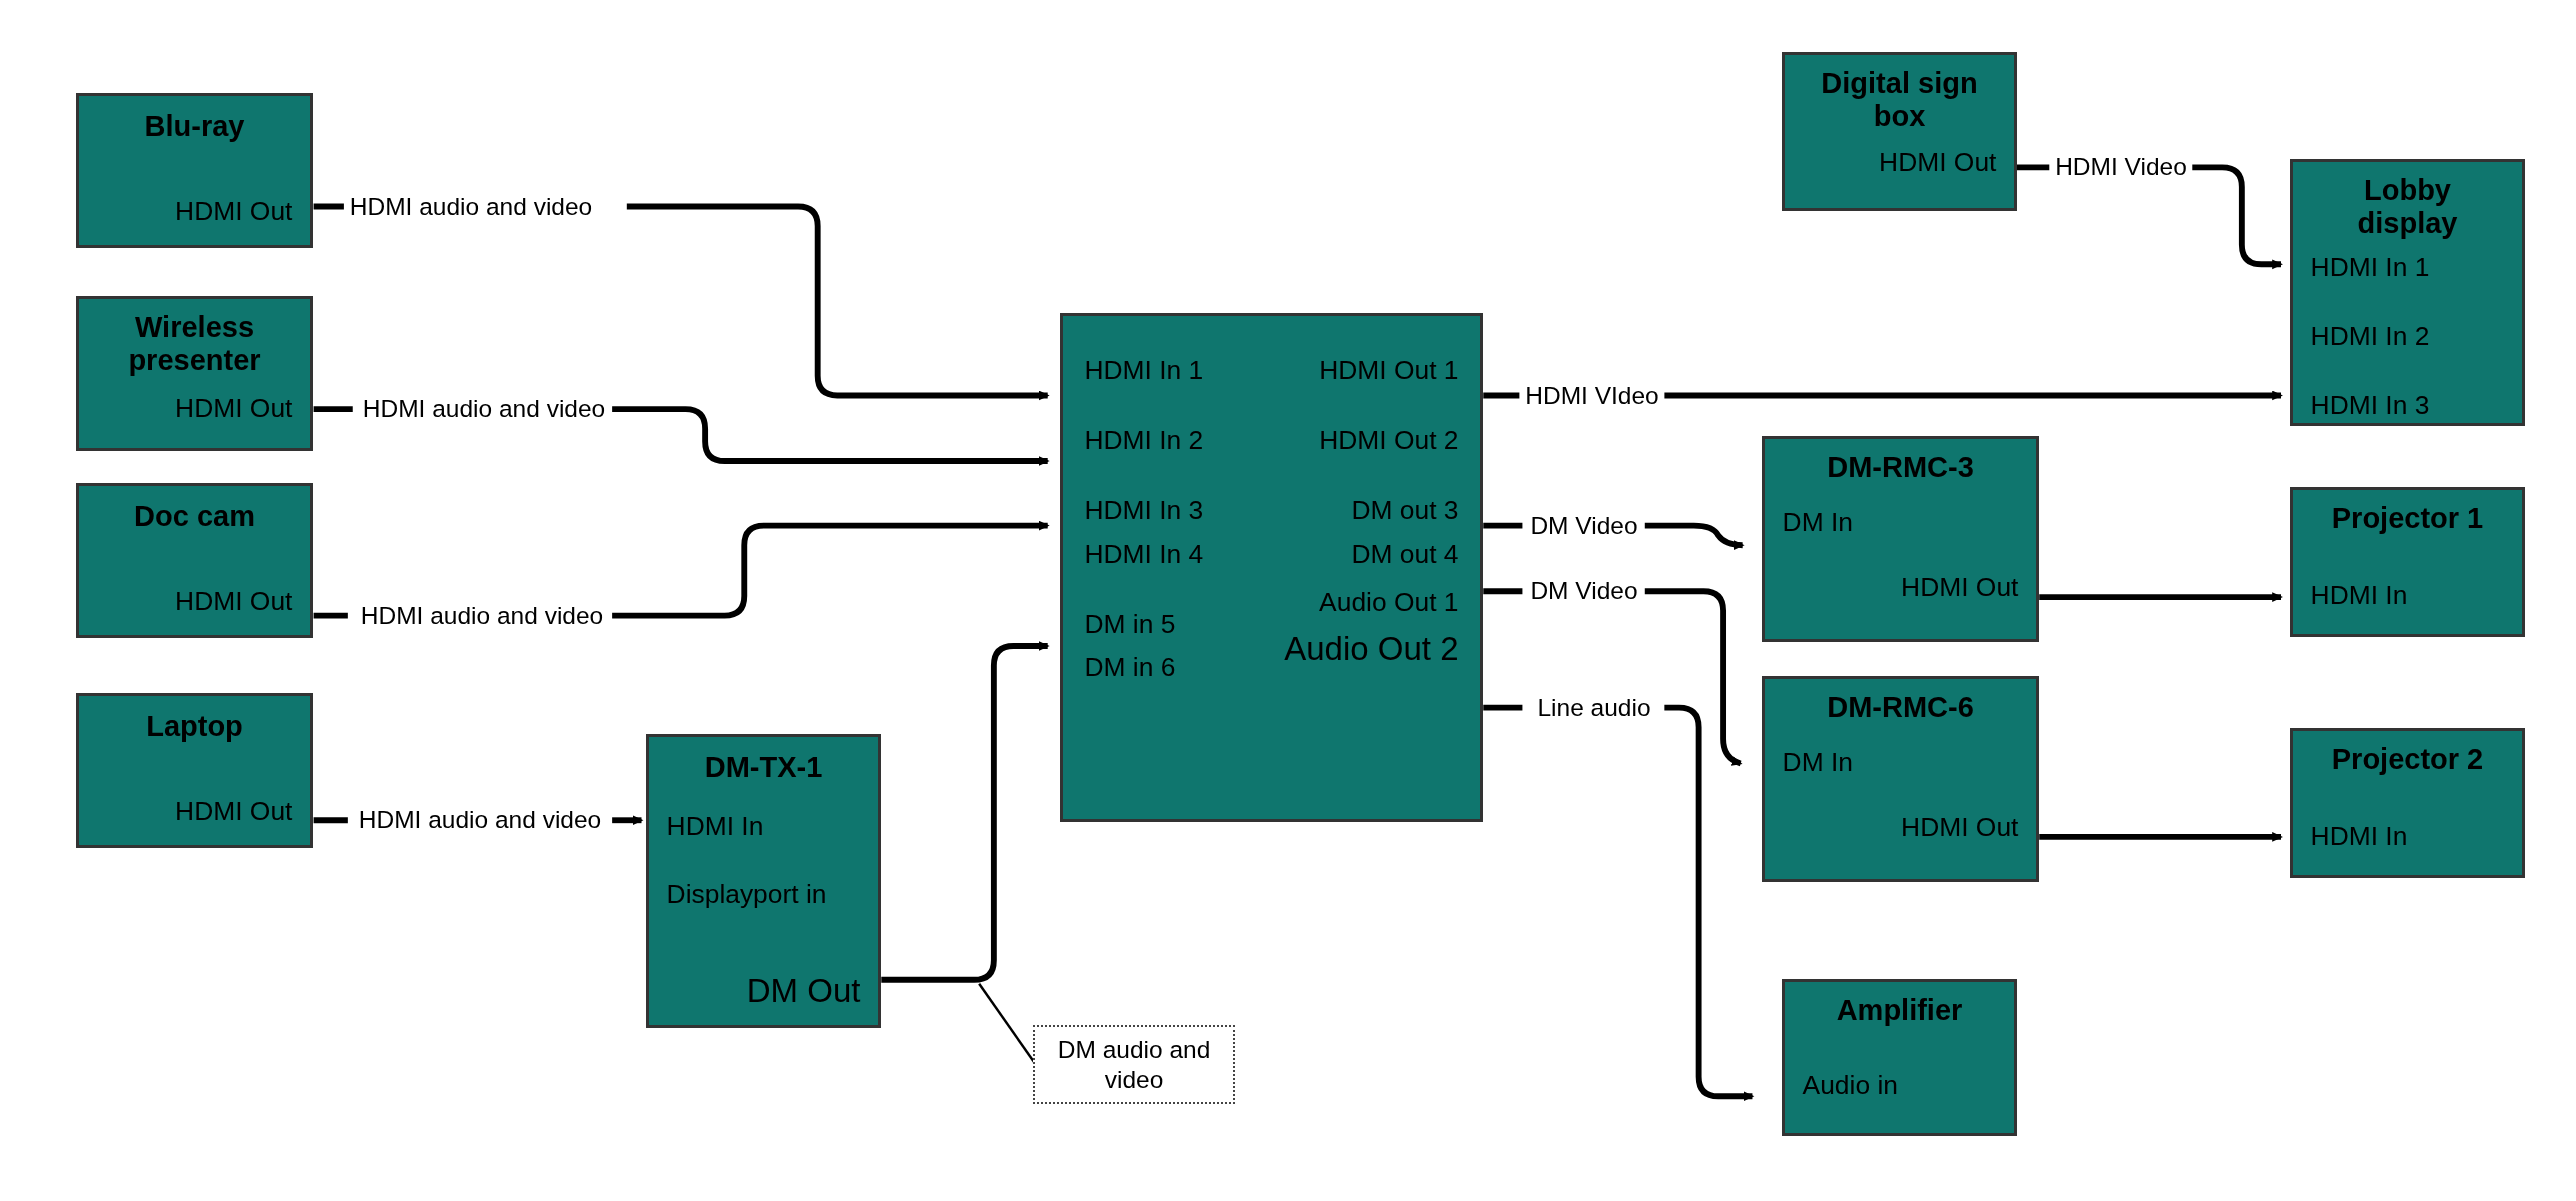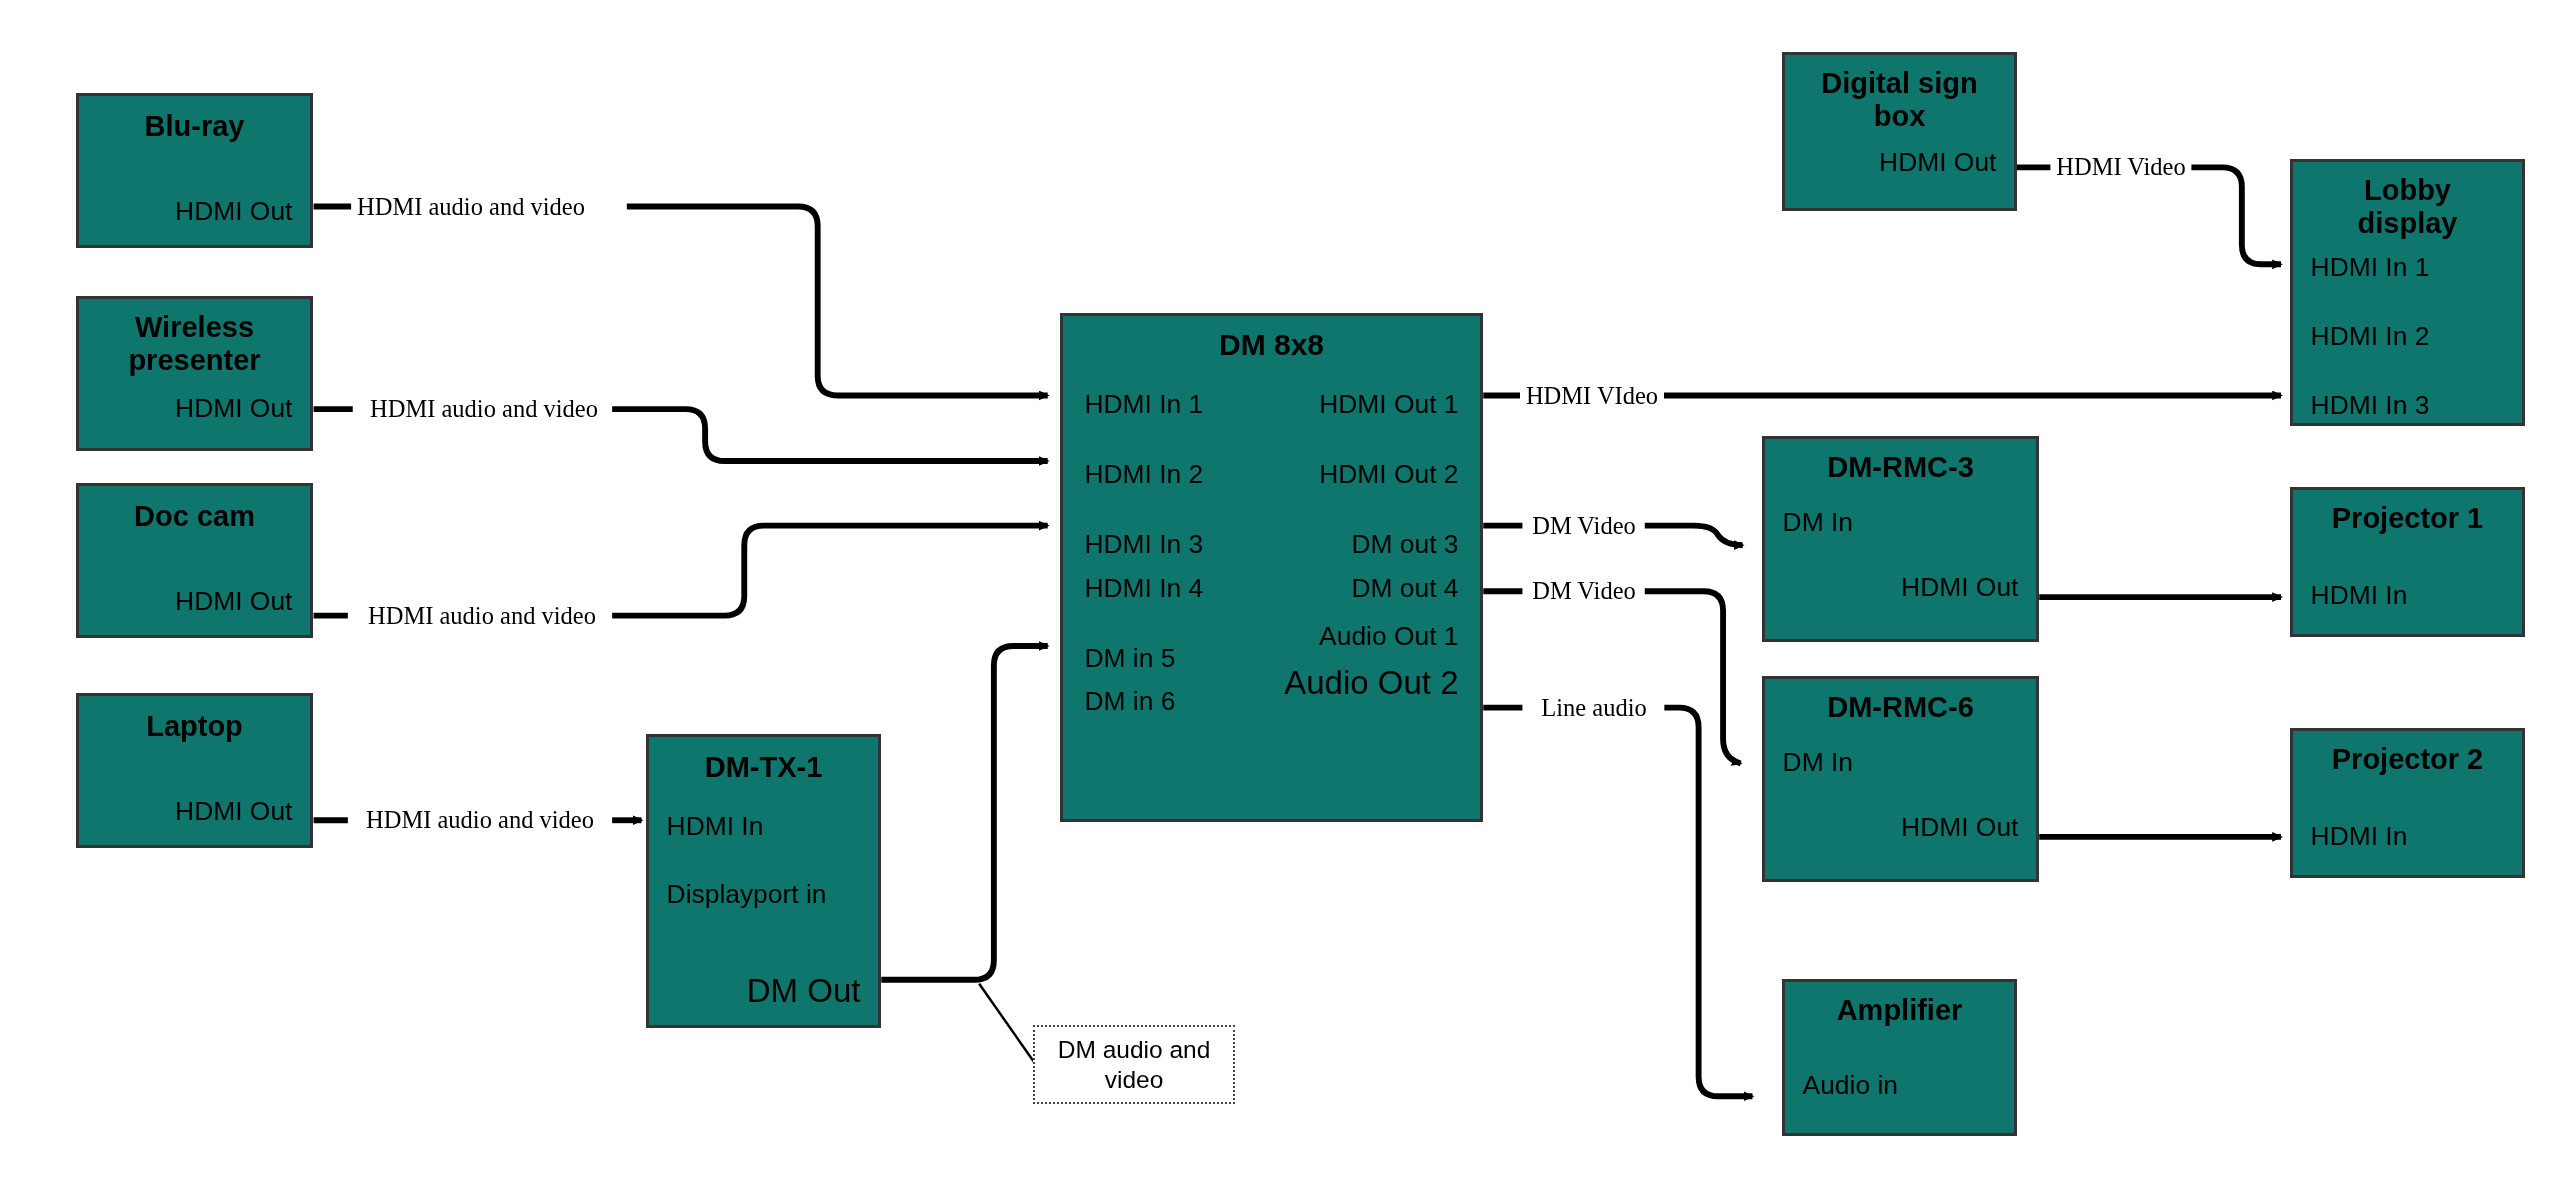--- a/index.html
+++ b/index.html
@@ -7,21 +7,21 @@
   #stage{position:relative;width:2576px;height:1201px;background:#ffffff;overflow:hidden;}
   svg#wires{position:absolute;left:0;top:0;width:2576px;height:1201px;}
   .node{position:absolute;box-sizing:border-box;background:#0f766e;border:3.9px solid #333333;}
   .node .title{font-weight:bold;text-align:center;color:#000000;}
   .node .port{color:#000000;white-space:nowrap;}
   .port.left{text-align:left;}
   .port.right{text-align:right;}
   .callout{position:absolute;box-sizing:border-box;background:#ffffff;border:2px dotted #444444;
            display:flex;align-items:center;justify-content:center;text-align:center;color:#000;}
   .wirelabel{position:absolute;color:#000000;white-space:nowrap;background:#ffffff;
-             padding:0 5.9px;transform:translate(-50%,-50%);text-align:center;font-family:Liberation Serif, serif;}
+             padding:0 5.9px;transform:translate(-50%,-50%);text-align:center;}
 </style>
 </head>
 <body>
 
 <div id="stage">
 
   <svg id="wires" viewBox="0 0 2631 1227" xmlns="http://www.w3.org/2000/svg">
     <defs>
       <marker id="arrow" markerWidth="12" markerHeight="12" refX="9" refY="5" orient="auto" markerUnits="userSpaceOnUse">
         <path d="M0,0 L11,5 L0,10 z" fill="#000000"></path>
@@ -87,21 +87,20 @@
   </div>
 
   <div class="node" style="left:646px;top:734px;width:235px;height:294px;padding:13.7px 17.6px;">
     <div class="title" style="font-size:29px;">DM-TX-1</div>
     <div class="port left" style="font-size:26.4px;margin-top:27.4px;">HDMI In</div>
     <div class="port left" style="font-size:26.4px;margin-top:37px;">Displayport in</div>
     <div class="port right" style="font-size:33px;margin-top:62px;">DM Out</div>
   </div>
 
   <div class="node" style="left:1060px;top:313px;width:423px;height:509px;padding:11.7px 21.5px;">
-    <div class="title" style="font-size:30px;">DM 8x8</div>
     <div style="position:relative;height:431px;">
       <div style="position:absolute;left:0;top:0;width:48%;">
         <div class="port left" style="font-size:26.4px;margin-top:27.4px;">HDMI In 1</div>
         <div class="port left" style="font-size:26.4px;margin-top:39px;">HDMI In 2</div>
         <div class="port left" style="font-size:26.4px;margin-top:39px;">HDMI In 3</div>
         <div class="port left" style="font-size:26.4px;margin-top:12.7px;">HDMI In 4</div>
         <div class="port left" style="font-size:26.4px;margin-top:39px;">DM in 5</div>
         <div class="port left" style="font-size:26.4px;margin-top:12.7px;">DM in 6</div>
       </div>
       <div style="position:absolute;right:0;top:0;width:60%;">

